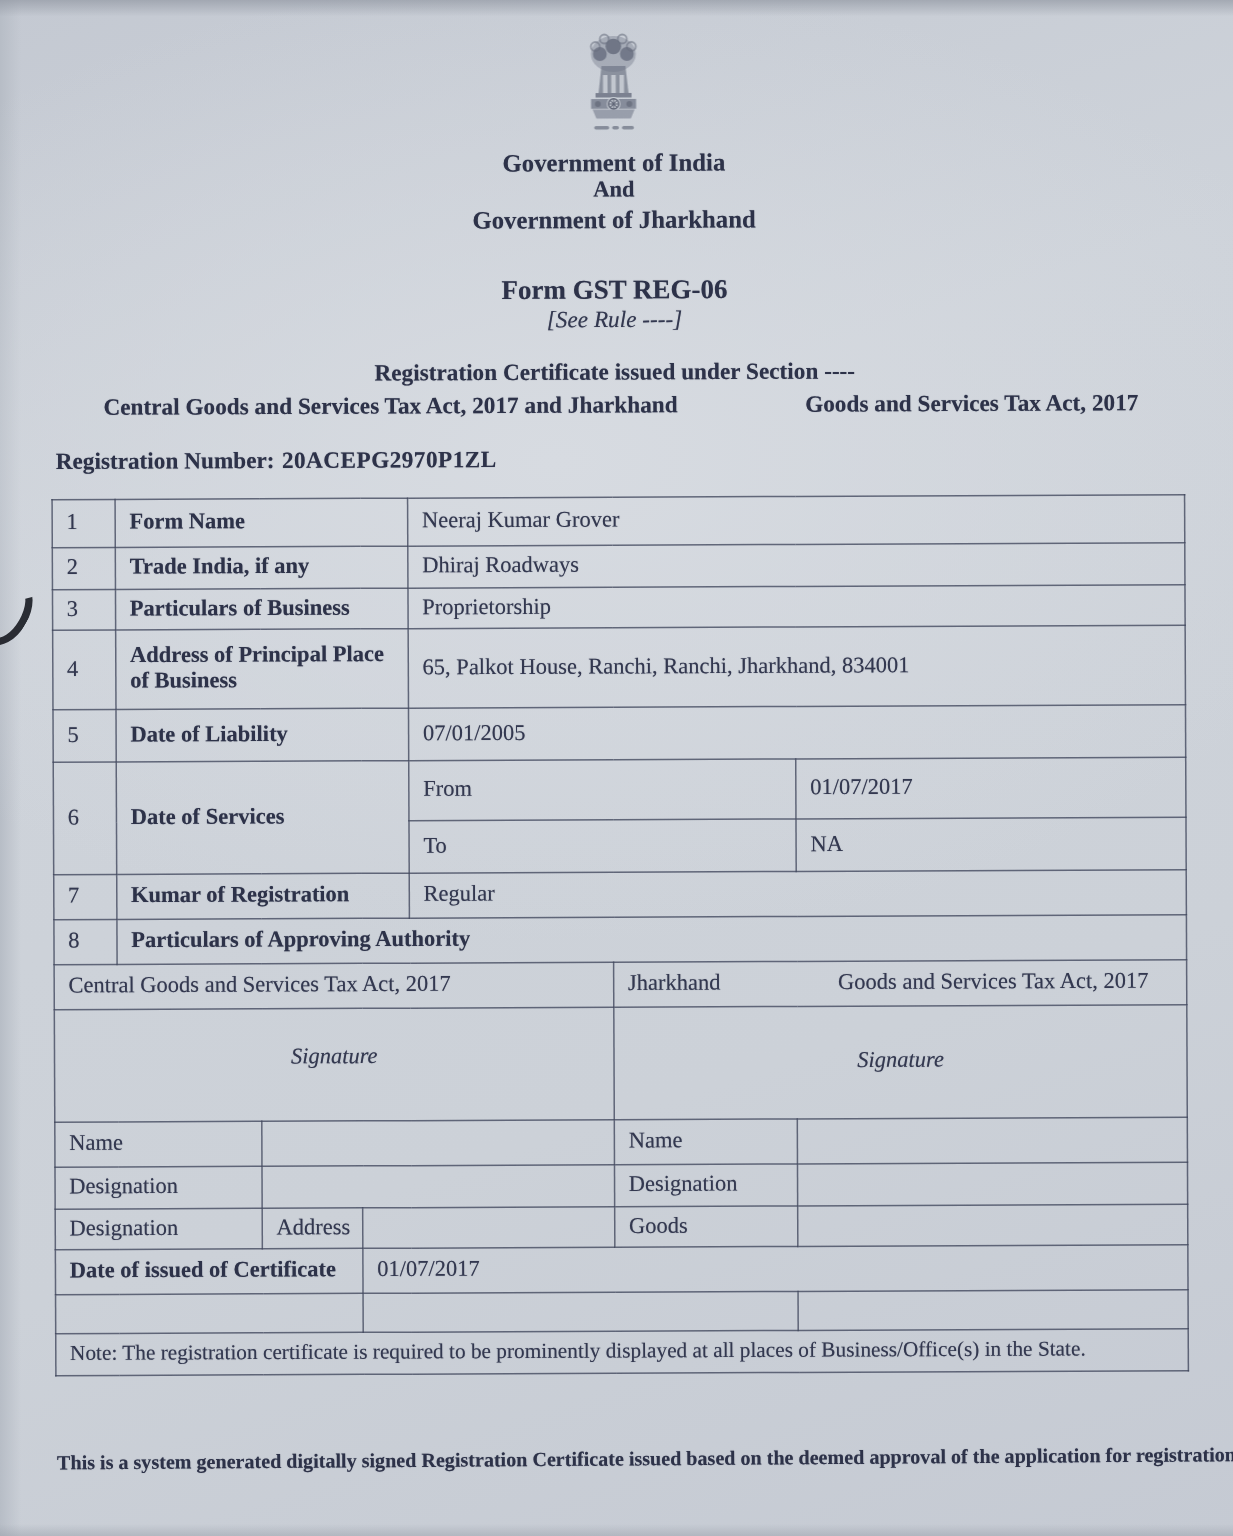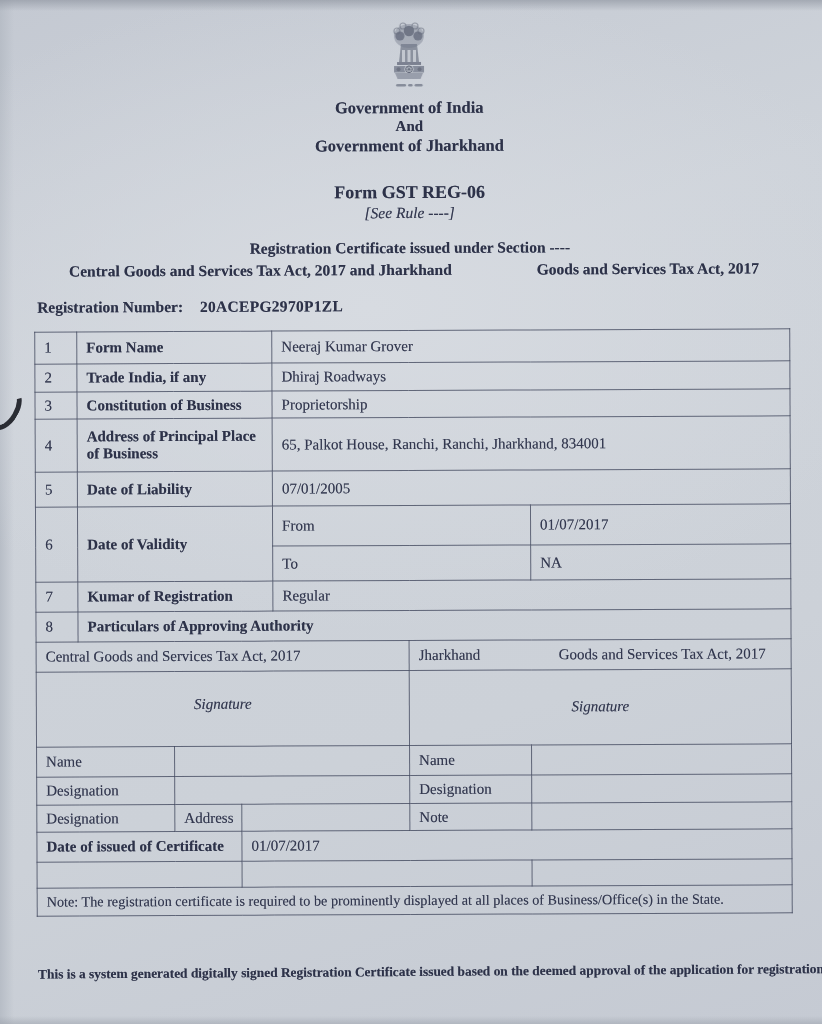--- a/index.html
+++ b/index.html
@@ -39,21 +39,21 @@
   .gov-line.small{font-size:15px;}
   .form-title{font-weight:bold;font-size:18px;margin-top:26px;line-height:22px;color:#2d3249;}
   .see-rule{font-style:italic;font-size:15.5px;line-height:20px;}
   .cert-line{font-weight:bold;font-size:15.5px;margin-top:15px;line-height:20px;color:#2d3249;}
   .acts-line{
     display:flex;justify-content:space-between;
     margin:2px 62px 0 70px;
     font-weight:bold;font-size:15.5px;line-height:20px;text-align:left;color:#2d3249;
   }
   .regnum{margin:17px 0 0 38px;text-align:left;font-weight:bold;font-size:15.5px;color:#2d3249;}
-  .regnum .val{margin-left:13px;letter-spacing:.3px;}
+  .regnum .val{margin-left:1px;letter-spacing:.3px;}
 
   table.cert{
     border-collapse:collapse;table-layout:fixed;
     width:755px;margin:15px 0 0 35px;
     font-size:15px;color:#333850;
   }
   table.cert td{
     border:1.5px solid rgba(64,70,92,.78);
     padding:2px 9px;vertical-align:middle;
     overflow:hidden;
@@ -135,36 +135,36 @@
         <td class="lbl" colspan="3">Form Name</td>
         <td colspan="3">Neeraj Kumar Grover</td>
       </tr>
       <tr style="height:28px">
         <td class="sno">2</td>
         <td class="lbl" colspan="3">Trade India, if any</td>
         <td colspan="3">Dhiraj Roadways</td>
       </tr>
       <tr style="height:27px">
         <td class="sno">3</td>
-        <td class="lbl" colspan="3">Constitution of Business</td>
+        <td class="lbl" colspan="3">Particulars of Business</td>
         <td colspan="3">Proprietorship</td>
       </tr>
       <tr style="height:53px">
         <td class="sno">4</td>
         <td class="lbl" colspan="3">Address of Principal Place of Business</td>
         <td class="vtop" colspan="3">65, Palkot House, Ranchi, Ranchi, Jharkhand, 834001</td>
       </tr>
       <tr style="height:35px">
         <td class="sno">5</td>
         <td class="lbl" colspan="3">Date of Liability</td>
         <td colspan="3">07/01/2005</td>
       </tr>
       <tr style="height:40px">
         <td class="sno" rowspan="2">6</td>
-        <td class="lbl" colspan="3" rowspan="2">Date of Validity</td>
+        <td class="lbl" colspan="3" rowspan="2">Date of Services</td>
         <td colspan="2">From</td>
         <td>01/07/2017</td>
       </tr>
       <tr style="height:35px">
         <td colspan="2">To</td>
         <td>NA</td>
       </tr>
       <tr style="height:30px">
         <td class="sno">7</td>
         <td class="lbl" colspan="3">Kumar of Registration</td>
@@ -196,21 +196,21 @@
       <tr style="height:28px">
         <td colspan="2">Designation</td>
         <td colspan="3"></td>
         <td>Designation</td>
         <td></td>
       </tr>
       <tr style="height:27px">
         <td colspan="2">Designation</td>
         <td>Address</td>
         <td colspan="2"></td>
-        <td>Note</td>
+        <td>Goods</td>
         <td></td>
       </tr>
       <tr style="height:30px">
         <td class="lbl" colspan="3" style="vertical-align:middle">Date of issued of Certificate</td>
         <td colspan="4" class="vtop">01/07/2017</td>
       </tr>
       <tr style="height:26px">
         <td colspan="3"></td>
         <td colspan="3"></td>
         <td></td>

